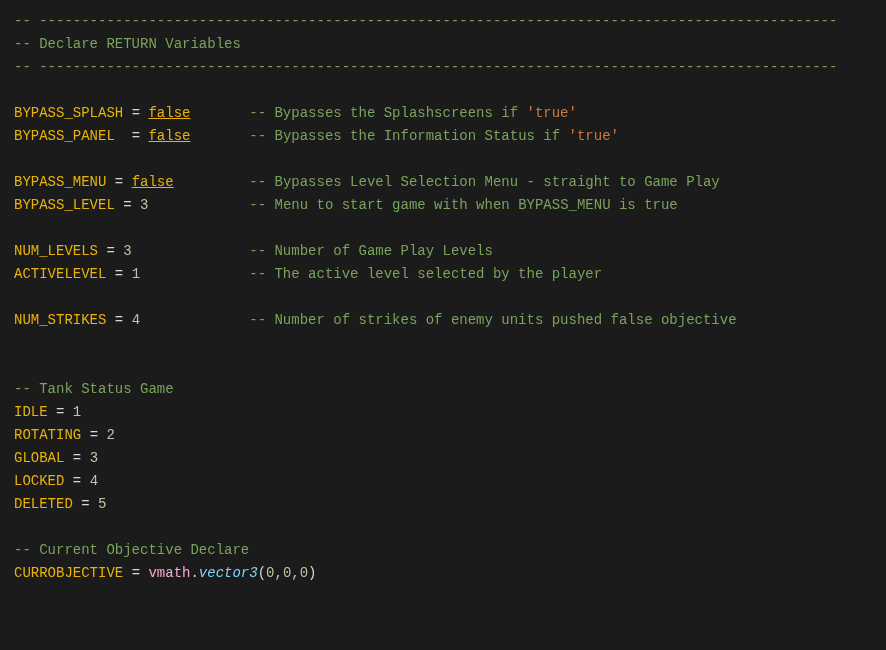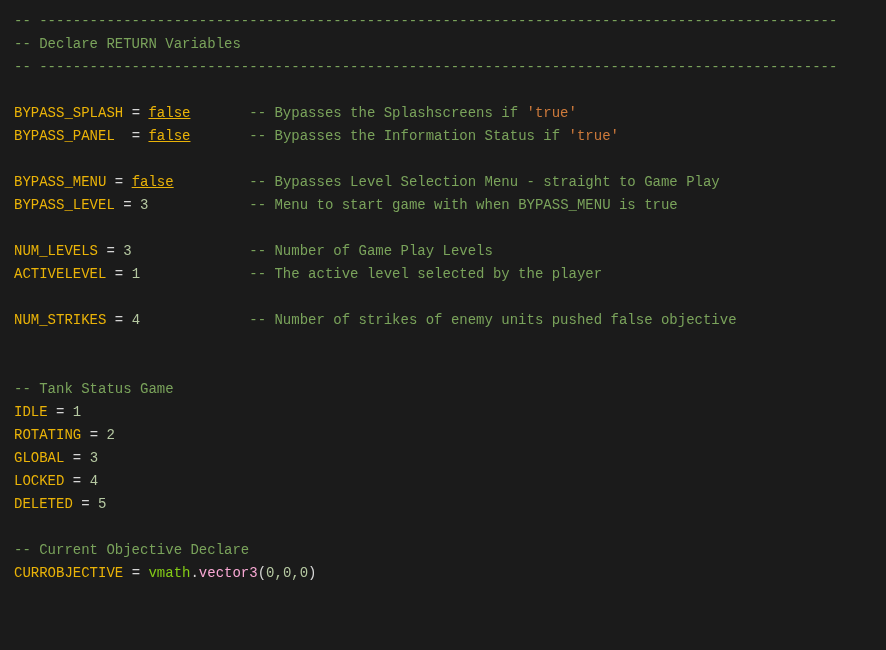--- a/index.html
+++ b/index.html
@@ -16,24 +16,24 @@
     font-family: Consolas, "Courier New", monospace;
     font-size: 14px;
     line-height: 23px;
     color: #d6d6d6;
     white-space: pre;
   }
   .c   { color: #7aa35b; }      
   .kw  { color: #eab308; text-decoration: underline; }      
   .num { color: #b6c9a2; }      
   .var { color: #eab308; }      
-  .fn  { color: #f9a8d4; }      
+  .fn  { color: #7dd3fc; font-style: italic; }      
   .str { color: #ce7a3b; }      
   .op  { color: #d6d6d6; }      
-  .mod { color: #84cc16; }      
+  .mod { color: #f9a8d4; }      
 </style>
 </head>
 <body>
 
 <pre class="code"><span class="c">-- -----------------------------------------------------------------------------------------------</span>
 <span class="c">-- Declare RETURN Variables</span>
 <span class="c">-- -----------------------------------------------------------------------------------------------</span>
 
 <span class="var">BYPASS_SPLASH</span> <span class="op">=</span> <span class="kw">false</span>       <span class="c">-- Bypasses the Splashscreens if </span><span class="str">'true'</span>
 <span class="var">BYPASS_PANEL</span>  <span class="op">=</span> <span class="kw">false</span>       <span class="c">-- Bypasses the Information Status if </span><span class="str">'true'</span>

